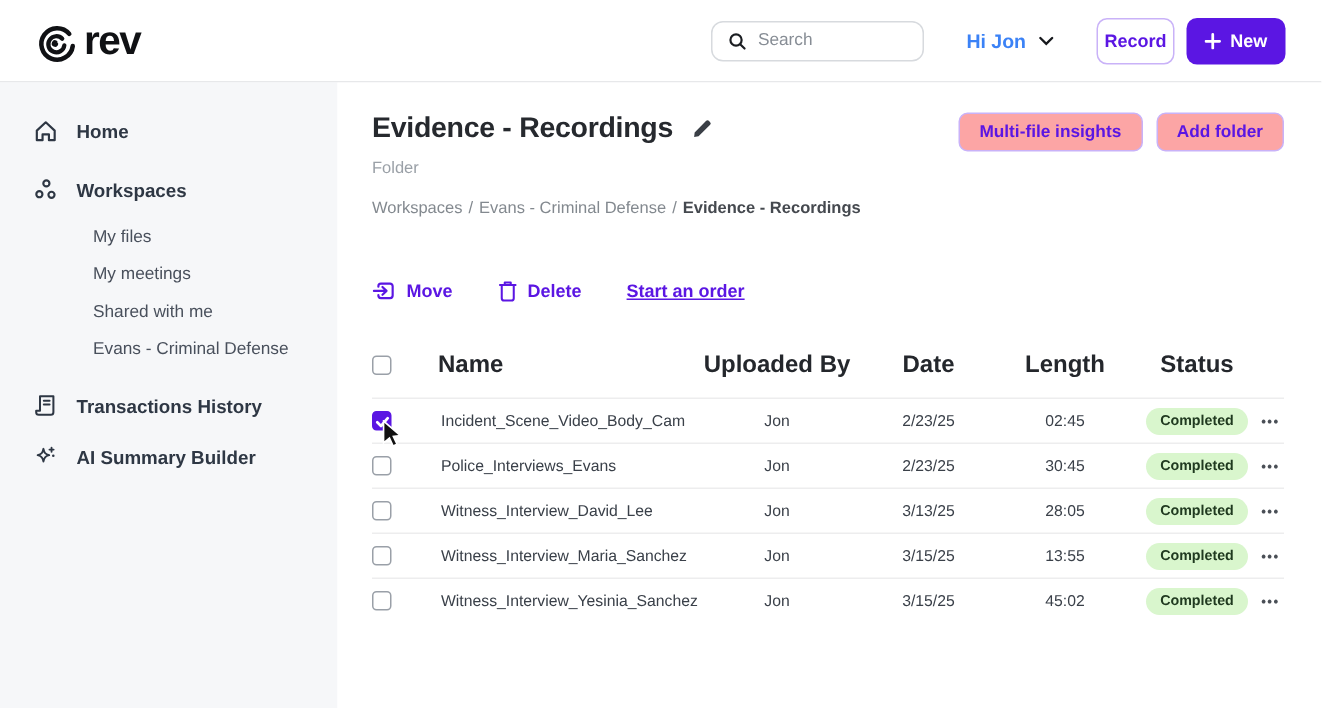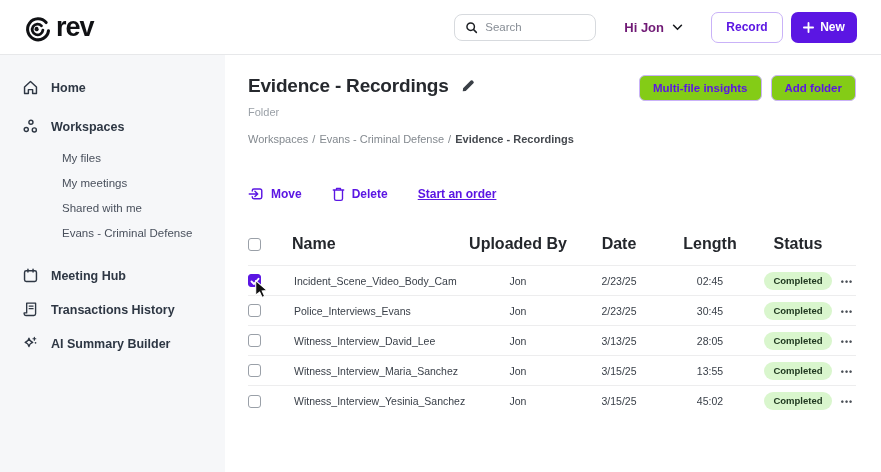--- a/index.html
+++ b/index.html
@@ -16,25 +16,25 @@
     align-items:center; padding:0 24px; background:#fff; }
   .logo { display:flex; align-items:flex-end; gap:4px; }
   .logo-word { font-size:27px; font-weight:800; letter-spacing:-1px; color:#101114; }
   .topbar-spacer { flex:1; }
   .search-box { width:142px; height:27px; border:1px solid #d7dade; border-radius:8px;
     display:flex; align-items:center; gap:7px; padding:0 10px; margin-right:28px; }
   .search-box input { border:none; outline:none; width:90px; font-size:11.5px;
     font-family:"Liberation Sans",sans-serif; color:#333; background:transparent; }
   .search-box input::placeholder { color:#878d95; }
   .user-menu { display:flex; align-items:center; gap:8px; font-size:13px; font-weight:700;
-    color:#701a75; margin-right:28px; cursor:pointer; }
+    color:#3b82f6; margin-right:28px; cursor:pointer; }
   .btn { border-radius:7px; font-size:12px; font-weight:700; cursor:pointer;
     font-family:"Liberation Sans",sans-serif; display:inline-flex; align-items:center;
     justify-content:center; }
-  .btn-record { width:72px; height:31px; background:#fff; color:var(--accent);
+  .btn-record { width:52px; height:31px; background:#fff; color:var(--accent);
     border:1px solid var(--accent_soft_border); margin-right:8px; }
   .btn-new { width:66px; height:31px; background:var(--accent); color:#fff; border:none; gap:6px; }
 
   
   .shell { display:flex; height:417px; }
   .sidebar { width:225px; background:var(--sidebar_bg); padding:24px 0 0 22px; flex-shrink:0; }
   .side-item { display:flex; align-items:center; gap:12px; font-size:12.5px; font-weight:700;
     color:#2e3744; cursor:pointer; }
   .side-item .ic { width:17px; display:flex; justify-content:center; }
   .side-sub { margin:10px 0 14px 29px; }
@@ -43,21 +43,21 @@
 
   .main { flex:1; padding:20px 25px 0 23px; background:#fff; }
   .page-head { display:flex; justify-content:space-between; align-items:flex-start; }
   .title-row { display:flex; align-items:center; gap:12px; }
   .page-title { font-size:19px; font-weight:800; color:#26292e; letter-spacing:-.2px; }
   .subtitle { font-size:11px; color:#9aa0a7; margin-top:9px; }
   .breadcrumb { font-size:11px; color:#83898f; margin-top:15px; }
   .breadcrumb .sep { margin:0 4px; }
   .breadcrumb .current { color:#45494f; font-weight:700; }
   .head-actions { display:flex; gap:9px; }
-  .btn-outline { height:26px; padding:0 13px; background:#84cc16; color:var(--accent);
+  .btn-outline { height:26px; padding:0 13px; background:#fca5a5; color:var(--accent);
     border:1px solid var(--accent_soft_border); border-radius:6px; font-size:11.5px; font-weight:700; }
 
   .toolbar { display:flex; align-items:center; margin-top:40px; font-size:12px;
     font-weight:700; color:var(--accent); }
   .tool { display:flex; align-items:center; gap:6px; cursor:pointer; }
   .toolbar .t2 { margin-left:29px; } .toolbar .t3 { margin-left:30px;text-decoration:underline; }
 
   
   table { border-collapse:collapse; margin-top:27px; table-layout:fixed; width:608px; }
   col.c-sel{width:44px;} col.c-name{width:168px;} col.c-up{width:116px;}
@@ -142,29 +142,20 @@
       </span>
       <span>Workspaces</span>
     </div>
     <div class="side-sub">
       <div>My files</div>
       <div>My meetings</div>
       <div>Shared with me</div>
       <div>Evans - Criminal Defense</div>
     </div>
 
-    <div class="side-item gap-a">
-      <span class="ic">
-        <svg width="17" height="17" viewBox="0 0 20 20" fill="none" stroke="#2e3744" stroke-width="1.7" stroke-linecap="round">
-          <rect x="3" y="4.5" width="14" height="12.5" rx="2"></rect>
-          <path d="M7 2.5 V6 M13 2.5 V6"></path>
-        </svg>
-      </span>
-      <span>Meeting Hub</span>
-    </div>
 
     <div class="side-item gap-b">
       <span class="ic">
         <svg width="17" height="17" viewBox="0 0 20 20" fill="none" stroke="#2e3744" stroke-width="1.6" stroke-linecap="round" stroke-linejoin="round">
           <path d="M5.5 2.5 H16 V15 a2 2 0 0 1-2 2 H4.5 a2 2 0 0 1-2-2 V14 h3 V2.5 Z"></path>
           <path d="M8.5 6 H13 M8.5 9 H13"></path>
         </svg>
       </span>
       <span>Transactions History</span>
     </div>

